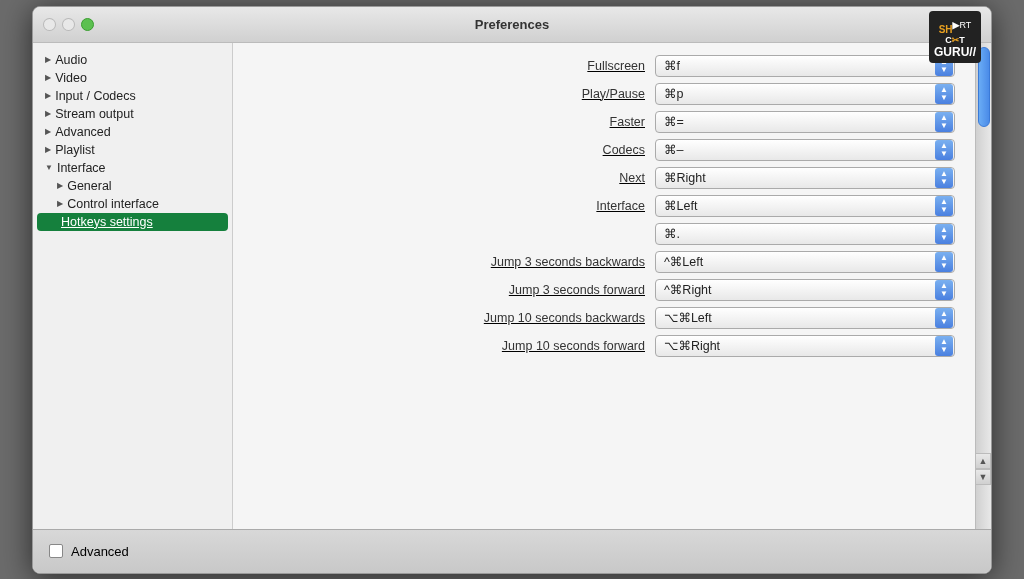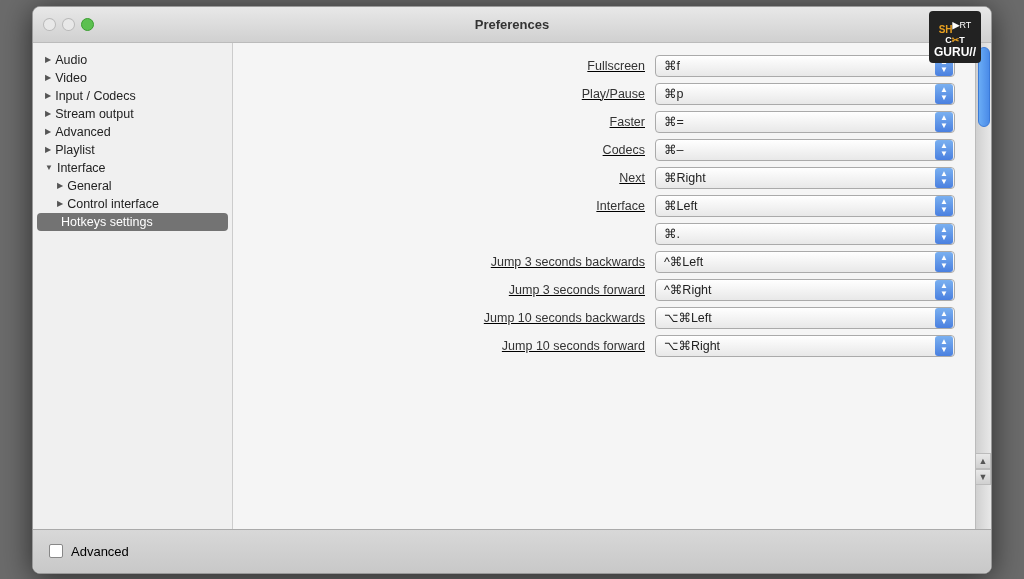--- a/index.html
+++ b/index.html
@@ -83,24 +83,25 @@
     .sidebar-item {
       padding: 2px 8px 2px 12px;
       display: flex;
       align-items: center;
       gap: 4px;
       cursor: pointer;
       color: #222;
       font-size: 12.5px;
     }
     .sidebar-item.selected {
-      background: #737373;
+      background: #15803d;
       color: white;
       border-radius: 4px;
       margin: 0 4px;
+      text-decoration: underline;
     }
     .triangle {
       font-size: 8px;
       color: #555;
     }
     .sidebar-child {
       padding-left: 24px;
     }
     .content-area {
       flex: 1;

